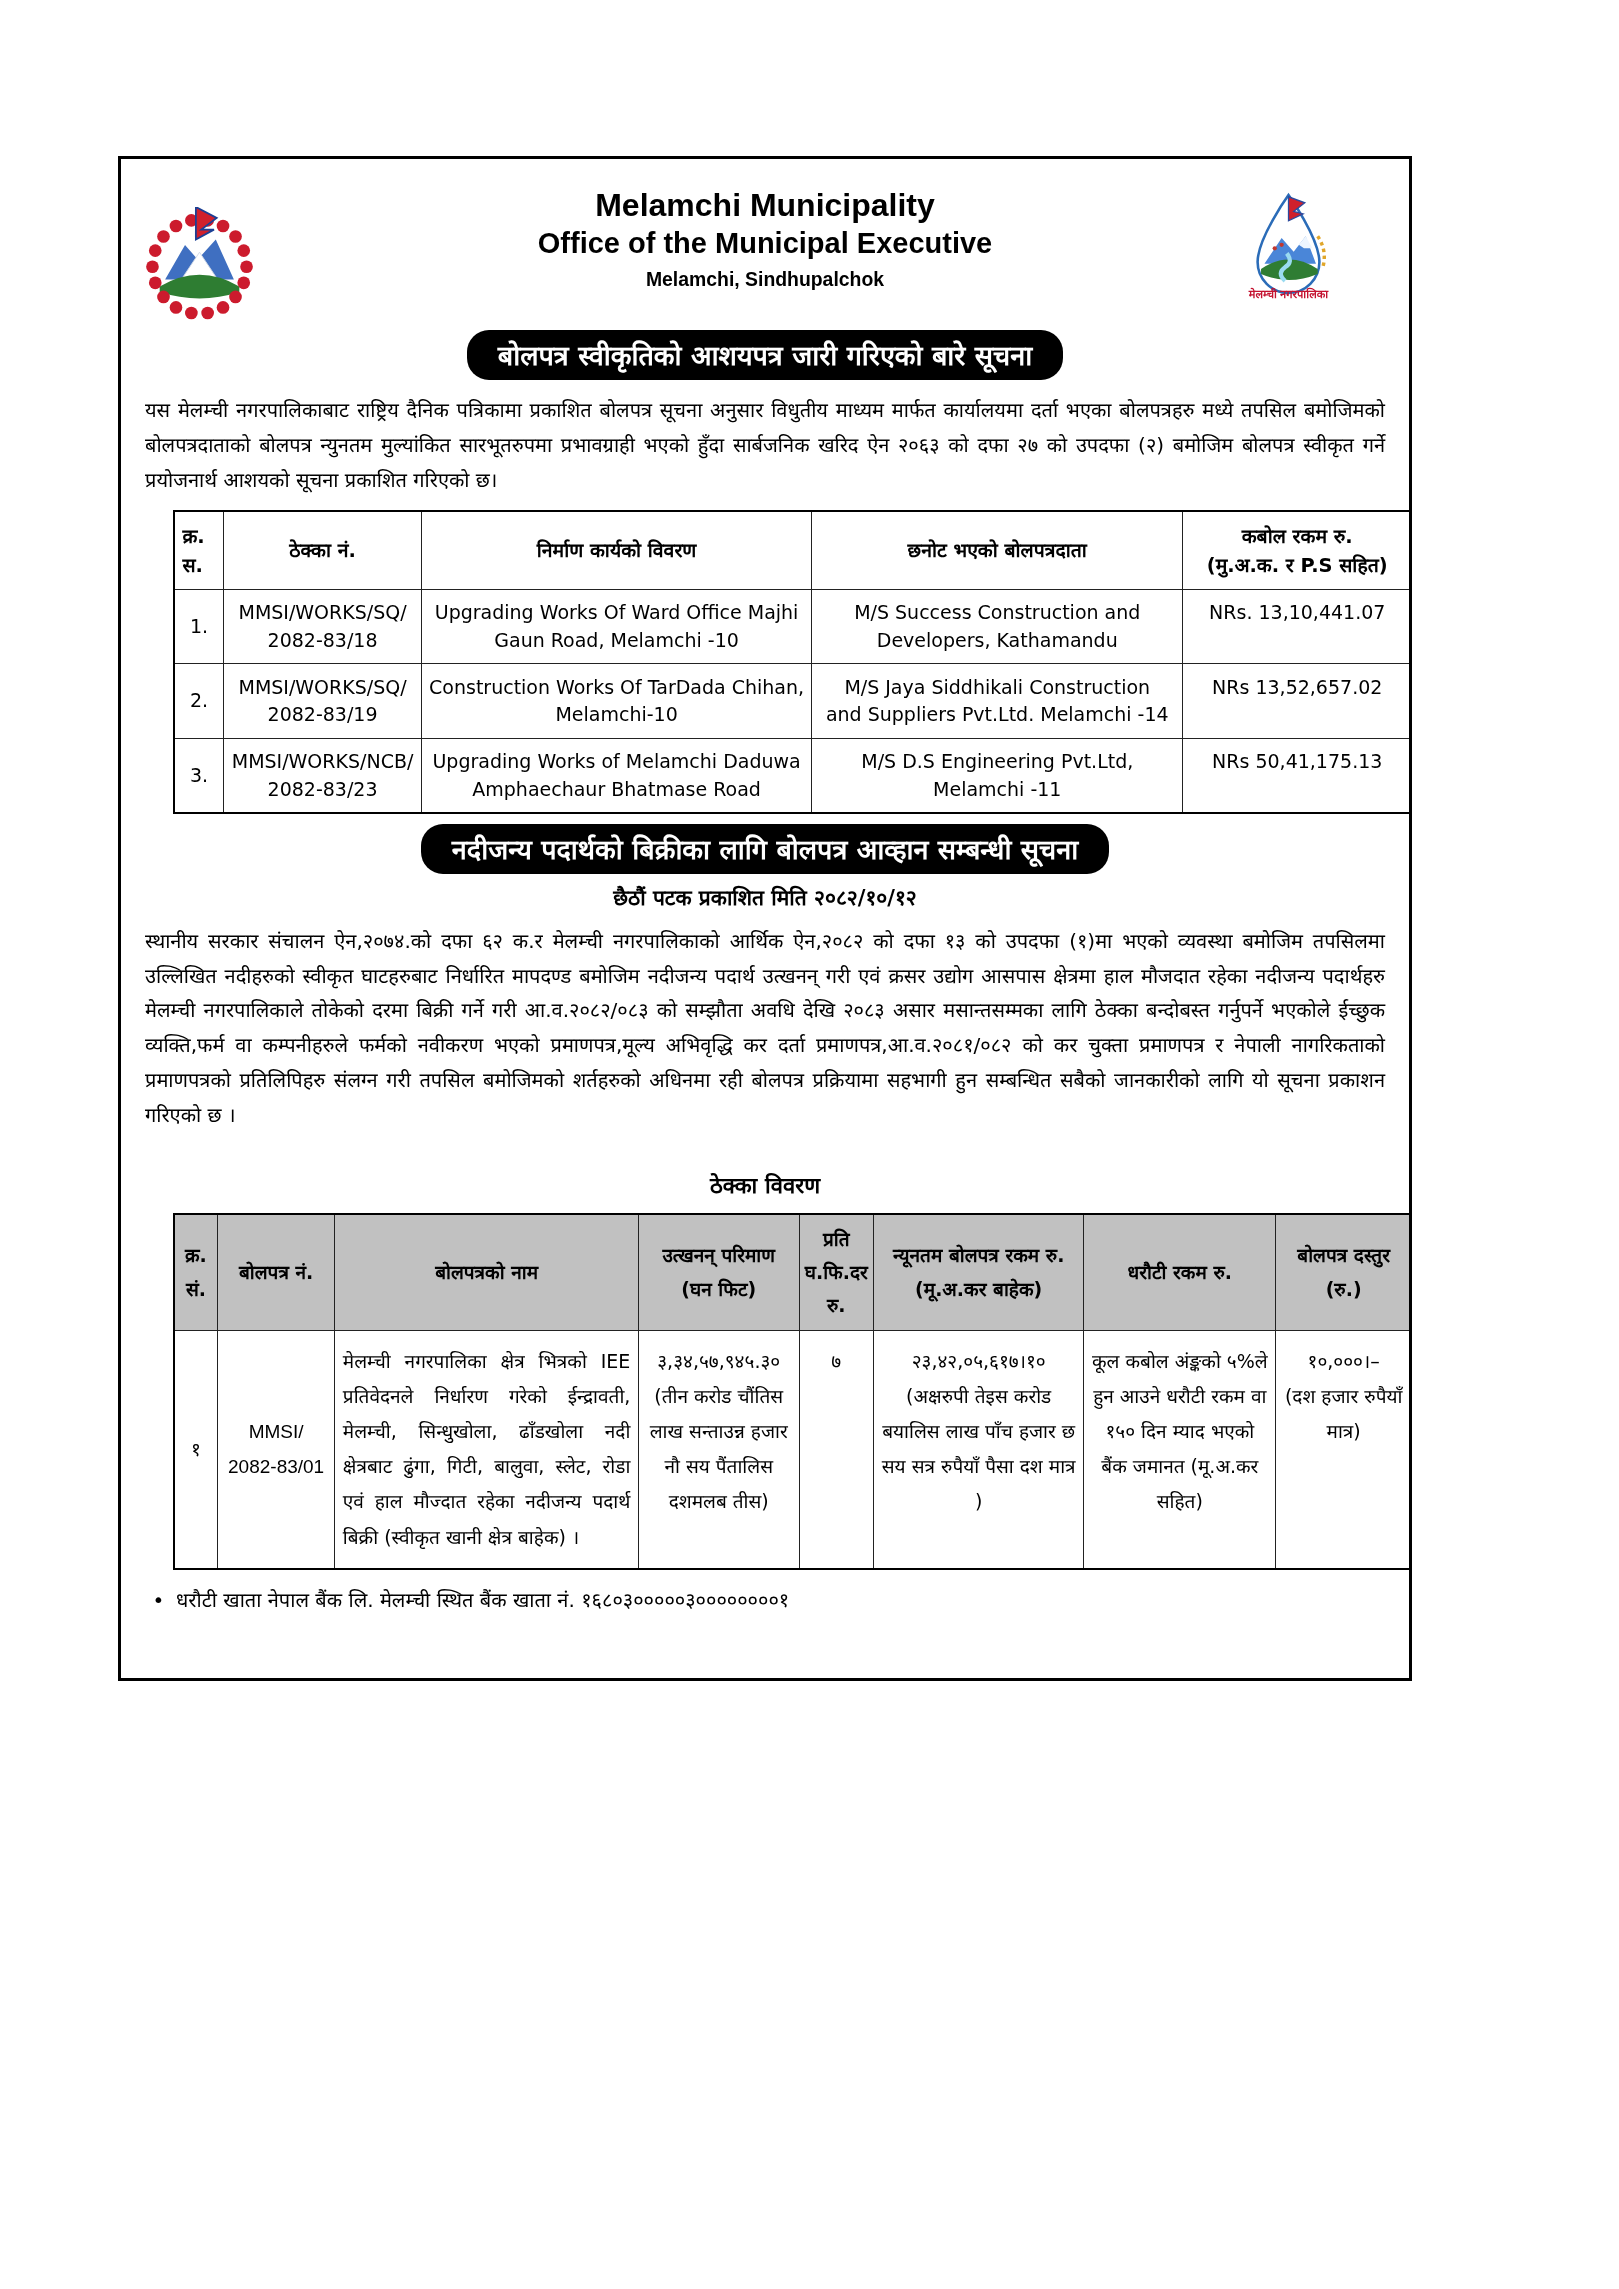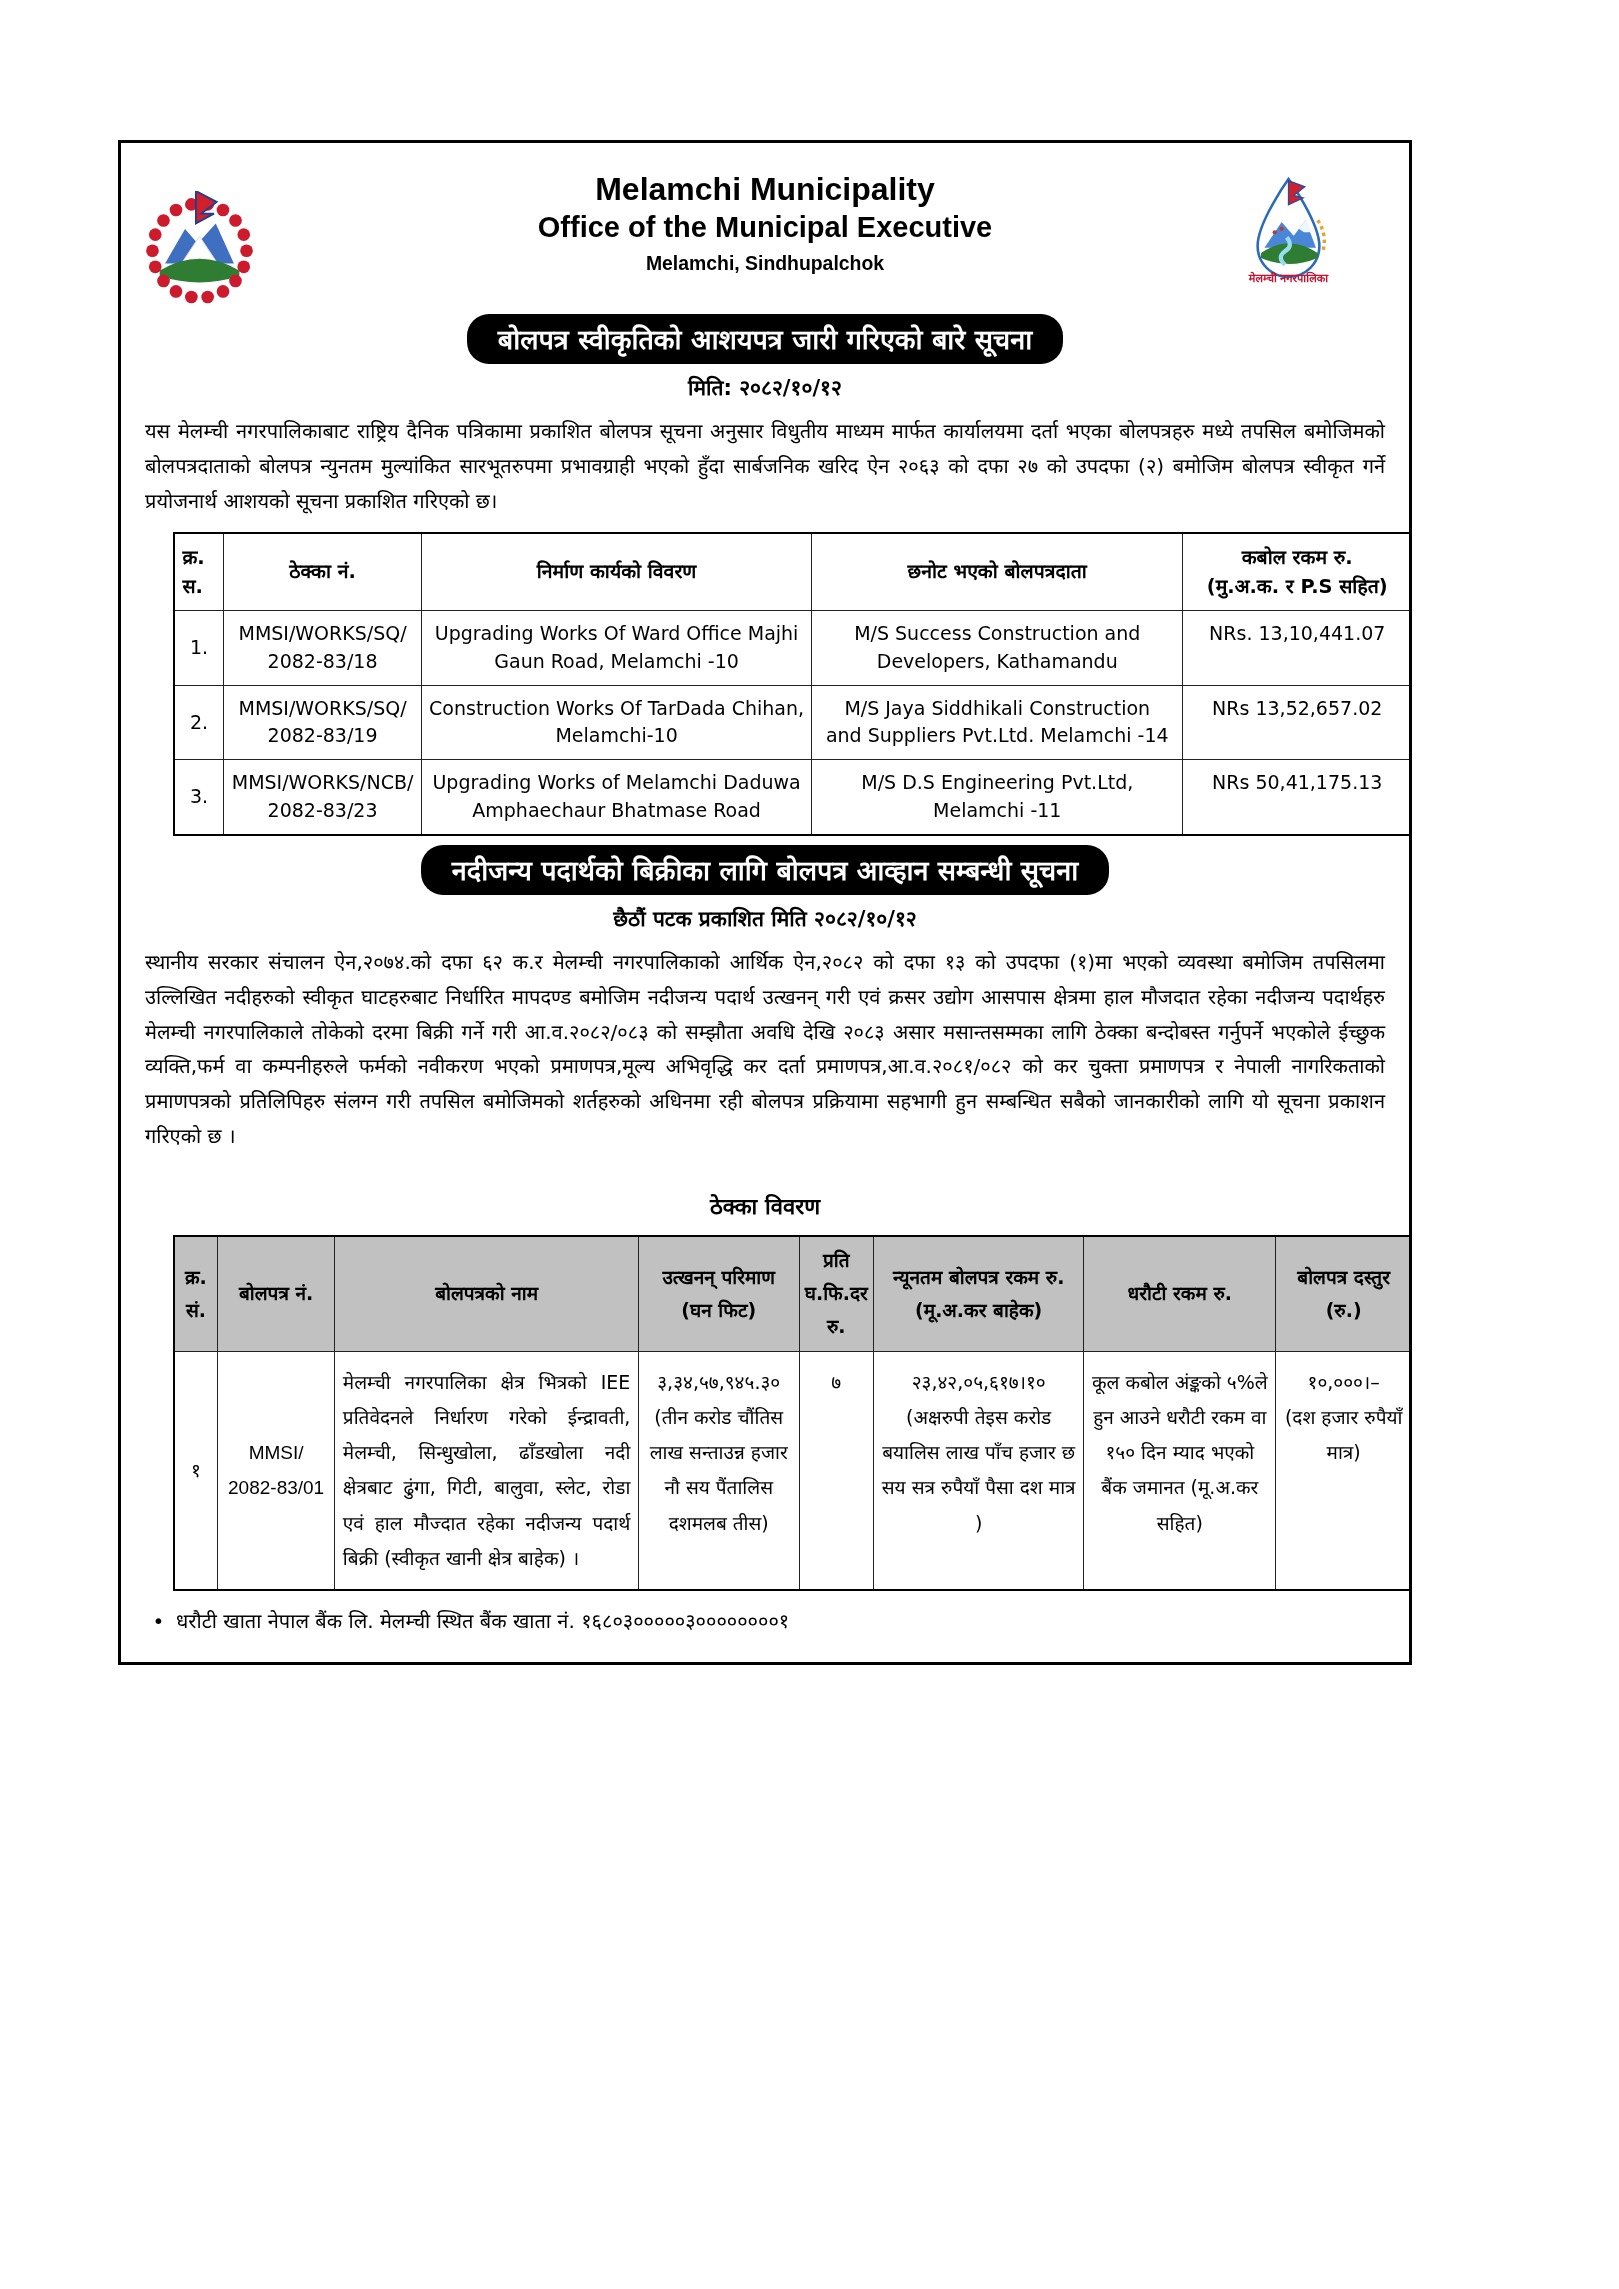--- a/index.html
+++ b/index.html
@@ -1,17 +1,17 @@
 <!DOCTYPE html>
 <html style="font-size:14.8px"><head>
 <meta charset="utf-8">
 <style>
   html,body{margin:0;padding:0;background:#ffffff;}
   body{width:1620px;height:2290px;position:relative;font-family:"Liberation Sans","DejaVu Sans",sans-serif;color:#000;}
-  .sheet{position:absolute;left:0;top:0;width:1620px;height:1826px;background:#fff;}
+  .sheet{position:absolute;left:0;top:16px;width:1620px;height:1826px;background:#fff;}
   .doc{position:absolute;left:118px;top:140px;width:1294px;height:1525px;border:3.7px solid #000;box-sizing:border-box;background:#fff;padding:0 24px;overflow:hidden;}
   
   .hdr{display:flex;align-items:flex-start;margin-top:14.8px;}
   .hdr-logo{width:148px;display:flex;justify-content:flex-start;}
   .hdr-logo.left{padding-top:33px;}
   .hdr-logo.right{padding-top:13px;}
   .hdr-center{flex:1;text-align:center;}
   .muni-name{font-size:32px;font-weight:bold;line-height:1.25;margin-top:11px;}
   .office-name{font-size:29px;font-weight:bold;line-height:1.3;}
   .addr{font-size:19.4px;font-weight:bold;margin-top:5.5px;}
@@ -91,21 +91,20 @@
           <path d="M58,76 q8,10 -2,16 q-10,7 0,16" fill="none" stroke="#9adbf0" stroke-width="5"></path>
           <path d="M94,56 a42,42 0 0 1 6,36" fill="none" stroke="#e0a62a" stroke-width="4" stroke-dasharray="4,4"></path>
           <circle cx="44" cy="70" r="2.5" fill="#c2372f"></circle>
             <circle cx="52" cy="66" r="2.5" fill="#c2372f"></circle>
           <text x="60" y="128" text-anchor="middle" font-size="13" font-weight="bold" fill="#c41230">मेलम्ची नगरपालिका</text>
         </svg>
       </div>
     </div>
 
     <div class="banner">बोलपत्र स्वीकृतिको आशयपत्र जारी गरिएको बारे सूचना</div>
-    <div class="dateline">मिति: २०८२/१०/१२</div>
     <div class="para">यस मेलम्ची नगरपालिकाबाट राष्ट्रिय दैनिक पत्रिकामा प्रकाशित बोलपत्र सूचना अनुसार विधुतीय माध्यम मार्फत कार्यालयमा दर्ता भएका बोलपत्रहरु मध्ये तपसिल बमोजिमको बोलपत्रदाताको बोलपत्र न्युनतम मुल्यांकित सारभूतरुपमा प्रभावग्राही भएको हुँदा सार्बजनिक खरिद ऐन २०६३ को दफा २७ को उपदफा (२) बमोजिम बोलपत्र स्वीकृत गर्ने प्रयोजनार्थ आशयको सूचना प्रकाशित गरिएको छ।</div>
 
     <table class="t1">
       <colgroup>
           <col style="width:4%">
           <col style="width:16%">
           <col style="width:31.5%">
           <col style="width:30%">
           <col style="width:18.5%">
         </colgroup>

